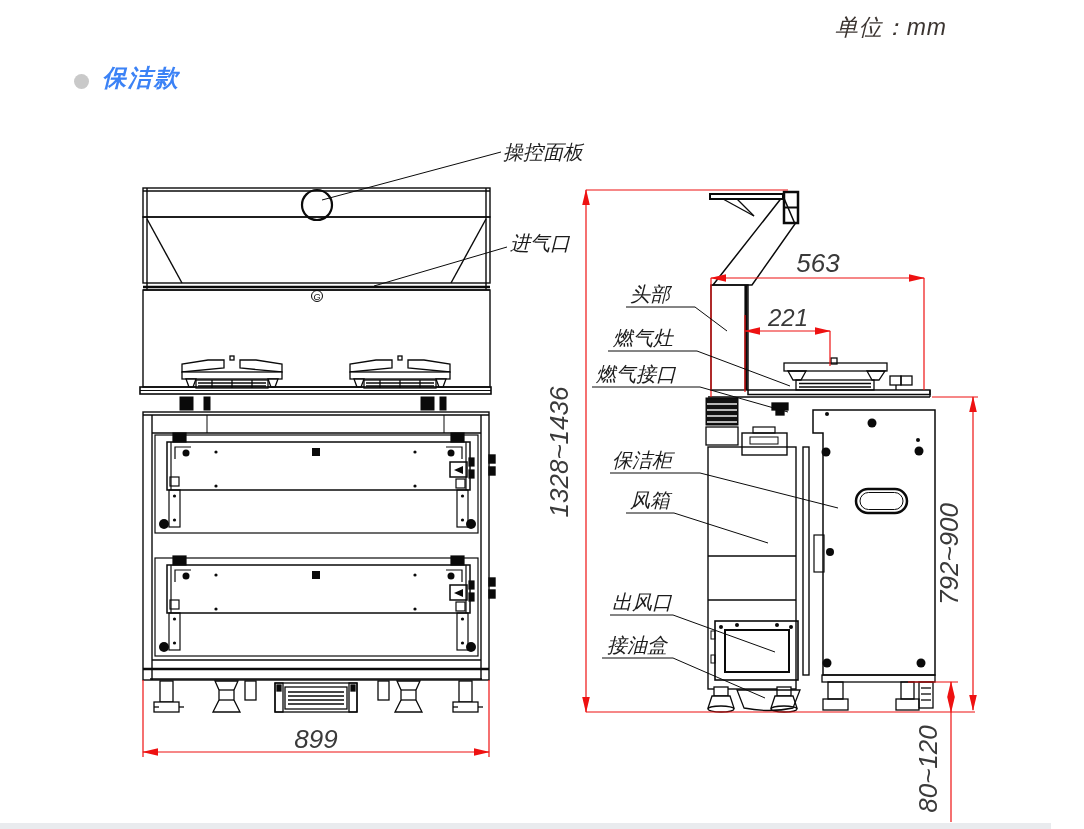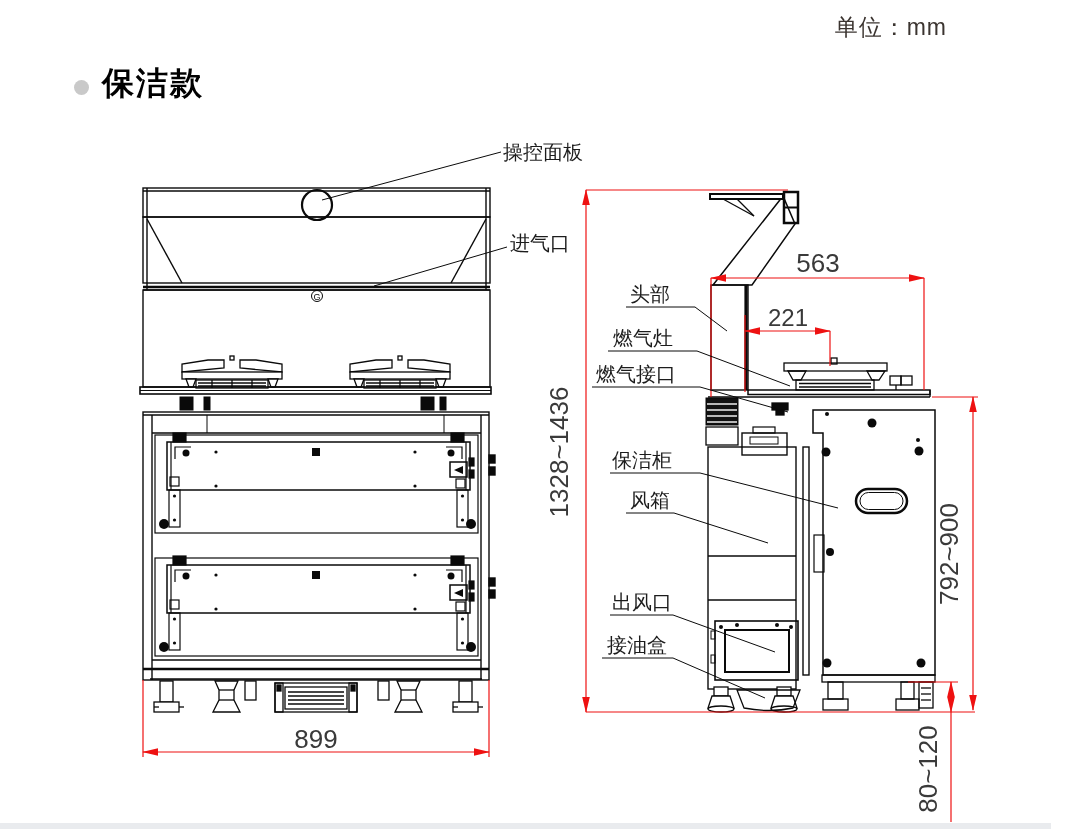--- a/index.html
+++ b/index.html
@@ -1,21 +1,21 @@
 <!DOCTYPE html>
 <html><head>
 <meta charset="utf-8">
 <style>
   html,body{margin:0;padding:0;background:#ffffff;}
   #page{position:relative;width:1051px;height:829px;background:#ffffff;overflow:hidden;
-        font-family:"Liberation Sans",sans-serif;}
+        font-family:"Liberation Sans",sans-serif;font-style:italic;}
   #unit-label{position:absolute;top:12px;right:104px;font-size:23px;color:#3b3430;letter-spacing:1px;}
   #title-row{position:absolute;top:62px;left:74px;display:flex;align-items:center;}
   #title-bullet{width:15px;height:15px;border-radius:50%;background:#c9c9c9;margin-right:13px;margin-top:6px;}
-  #page-title{font-size:32px;font-weight:600;color:#000000;letter-spacing:2px;}
+  #page-title{font-size:24px;font-weight:600;color:#3b82f6;letter-spacing:2px;}
   svg{position:absolute;left:0;top:0;}
   #footer-bar{position:absolute;left:0;bottom:0;width:100%;height:6px;background:#e9ebee;}
   .lbl{font-size:20px;fill:#1c1c1c;}
   .dim{font-size:26px;fill:#3a3a3a;letter-spacing:0px;}
   .dimS{font-size:24px;fill:#3a3a3a;}
   text{font-family:"Liberation Sans",sans-serif;}
 </style>
 </head>
 <body>
 

